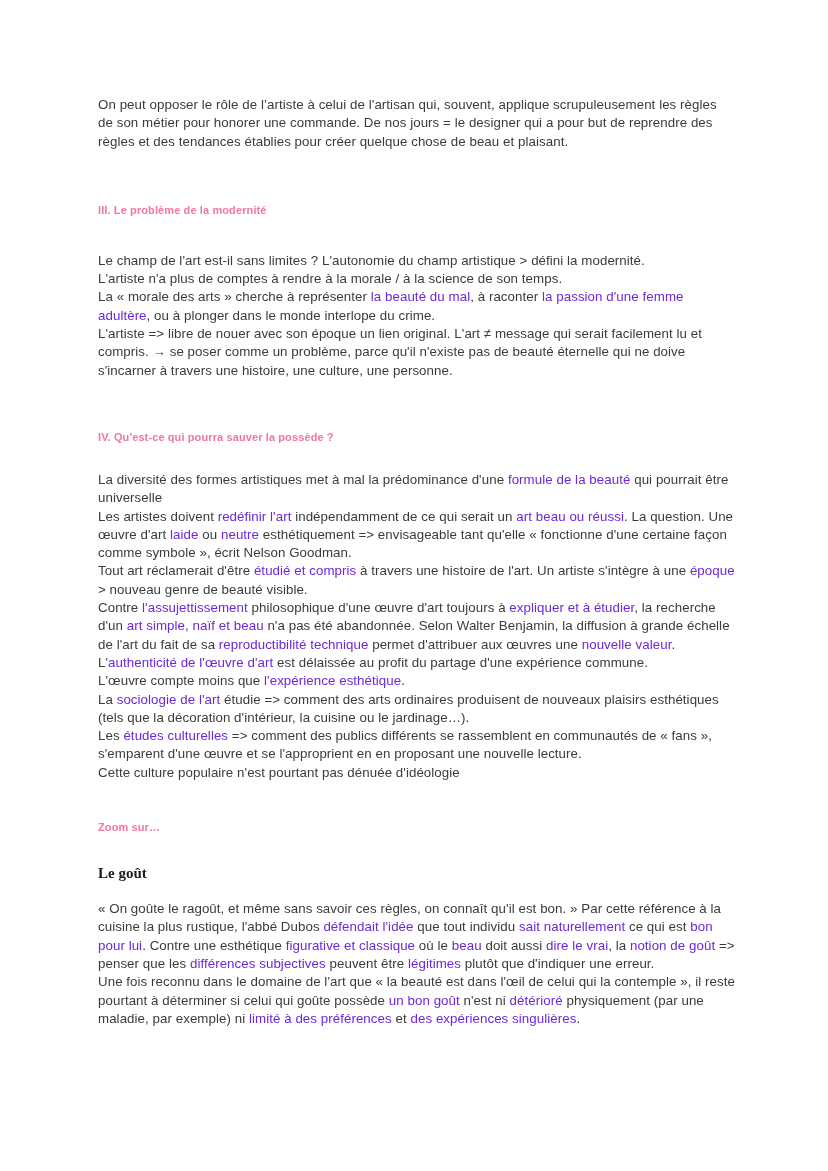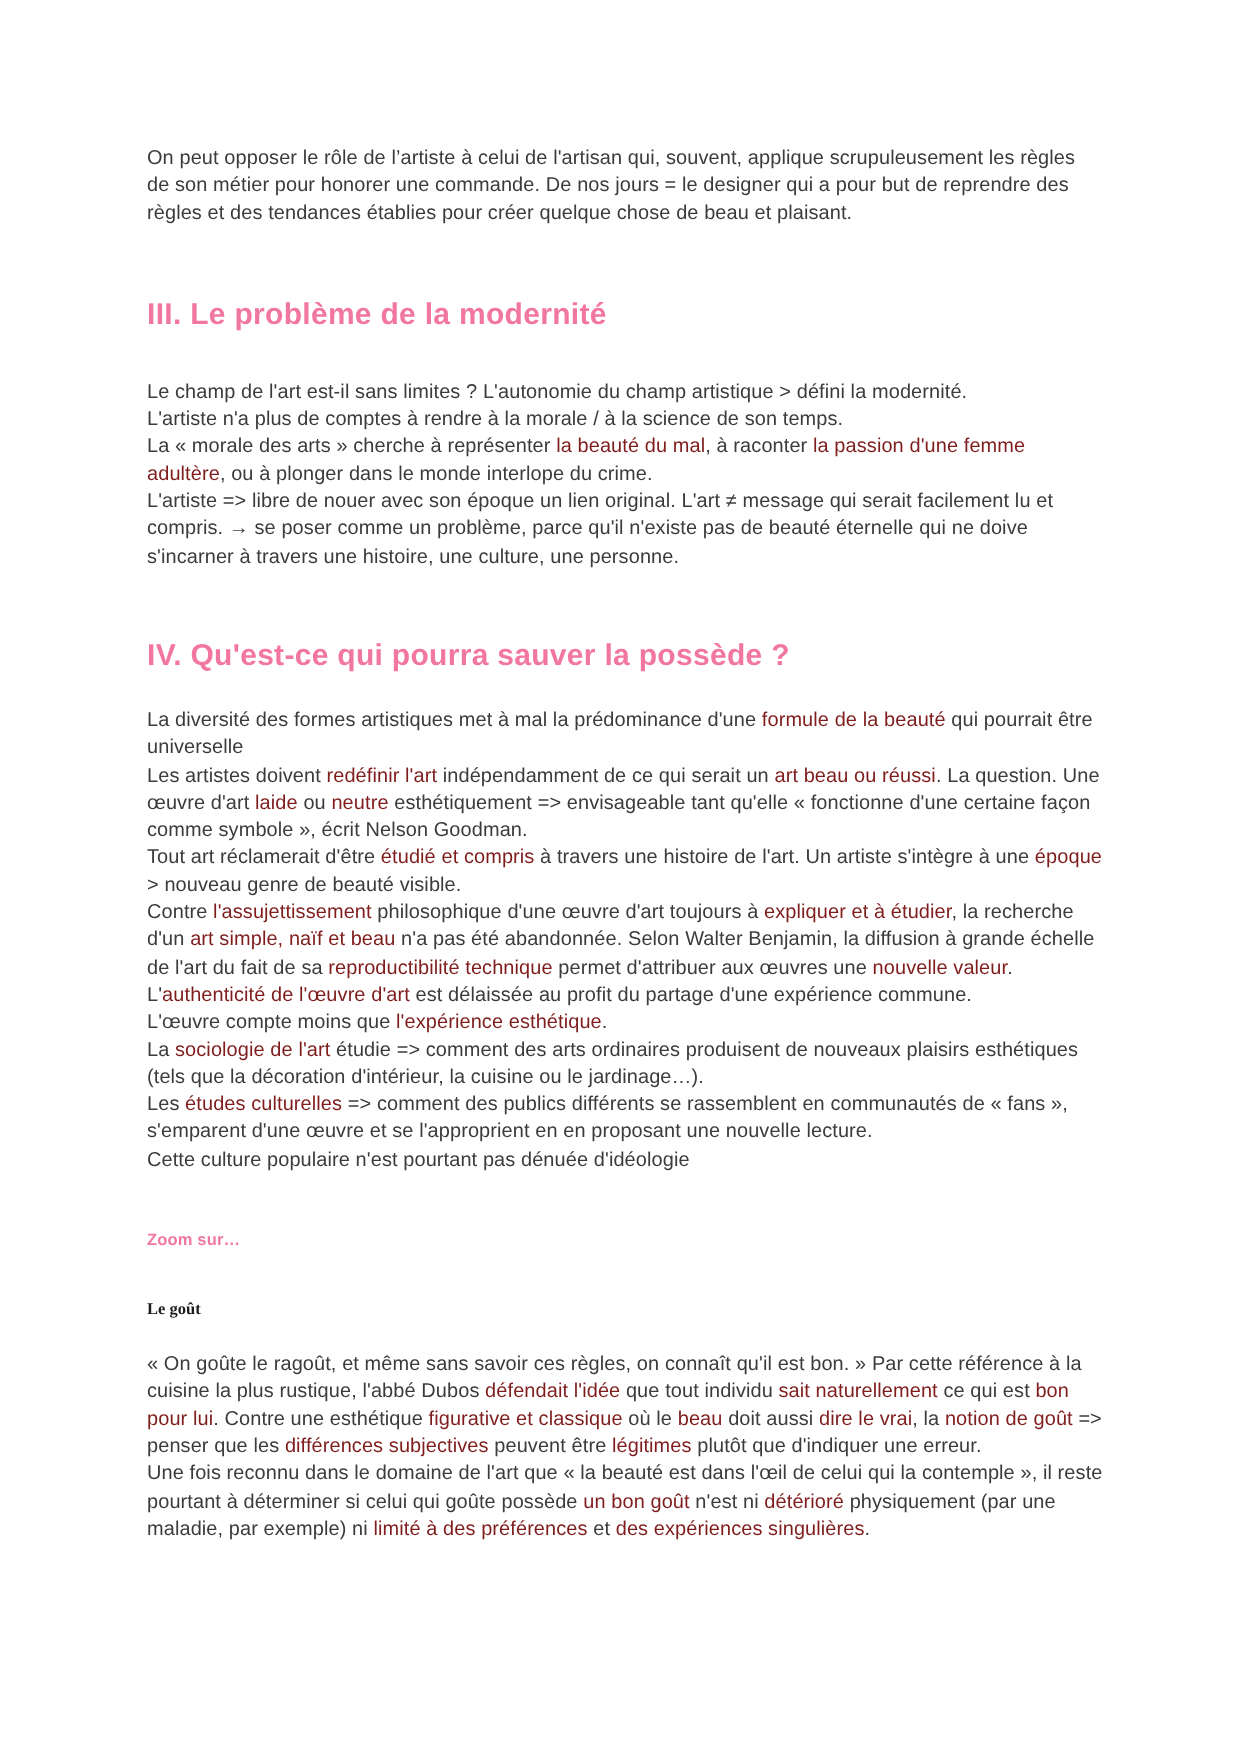--- a/index.html
+++ b/index.html
@@ -27,42 +27,42 @@
   }
   p.para {
     margin: 0;
     font-size: 13.3px;
     line-height: 18.3px;
     color: #3b3b3b;
     text-align: left;
     letter-spacing: 0.005em;
   }
   .hl {
-    color: #7f1d1d;
+    color: #6d28d9;
   }
   h2.section-heading {
     margin: 0;
-    font-size: 20px;
+    font-size: 11px;
     line-height: 22px;
     font-weight: bold;
     color: #f2779f;
     letter-spacing: 0.01em;
   }
   h3.zoom-heading {
     margin: 0;
     font-size: 11px;
     line-height: 19px;
     font-weight: bold;
     color: #f2779f;
     letter-spacing: 0.01em;
   }
   h4.topic-heading {
     margin: 0;
     font-family: "Liberation Serif", serif;
-    font-size: 11px;
+    font-size: 15px;
     line-height: 20px;
     font-weight: bold;
     color: #1c1c1c;
   }
   .sp-after-intro { height: 48px; }
   .sp-after-h3 { height: 31px; }
   .sp-after-p3 { height: 46px; }
   .sp-after-h4 { height: 23px; }
   .sp-after-p4 { height: 36px; }
   .sp-after-zoom { height: 26px; }

